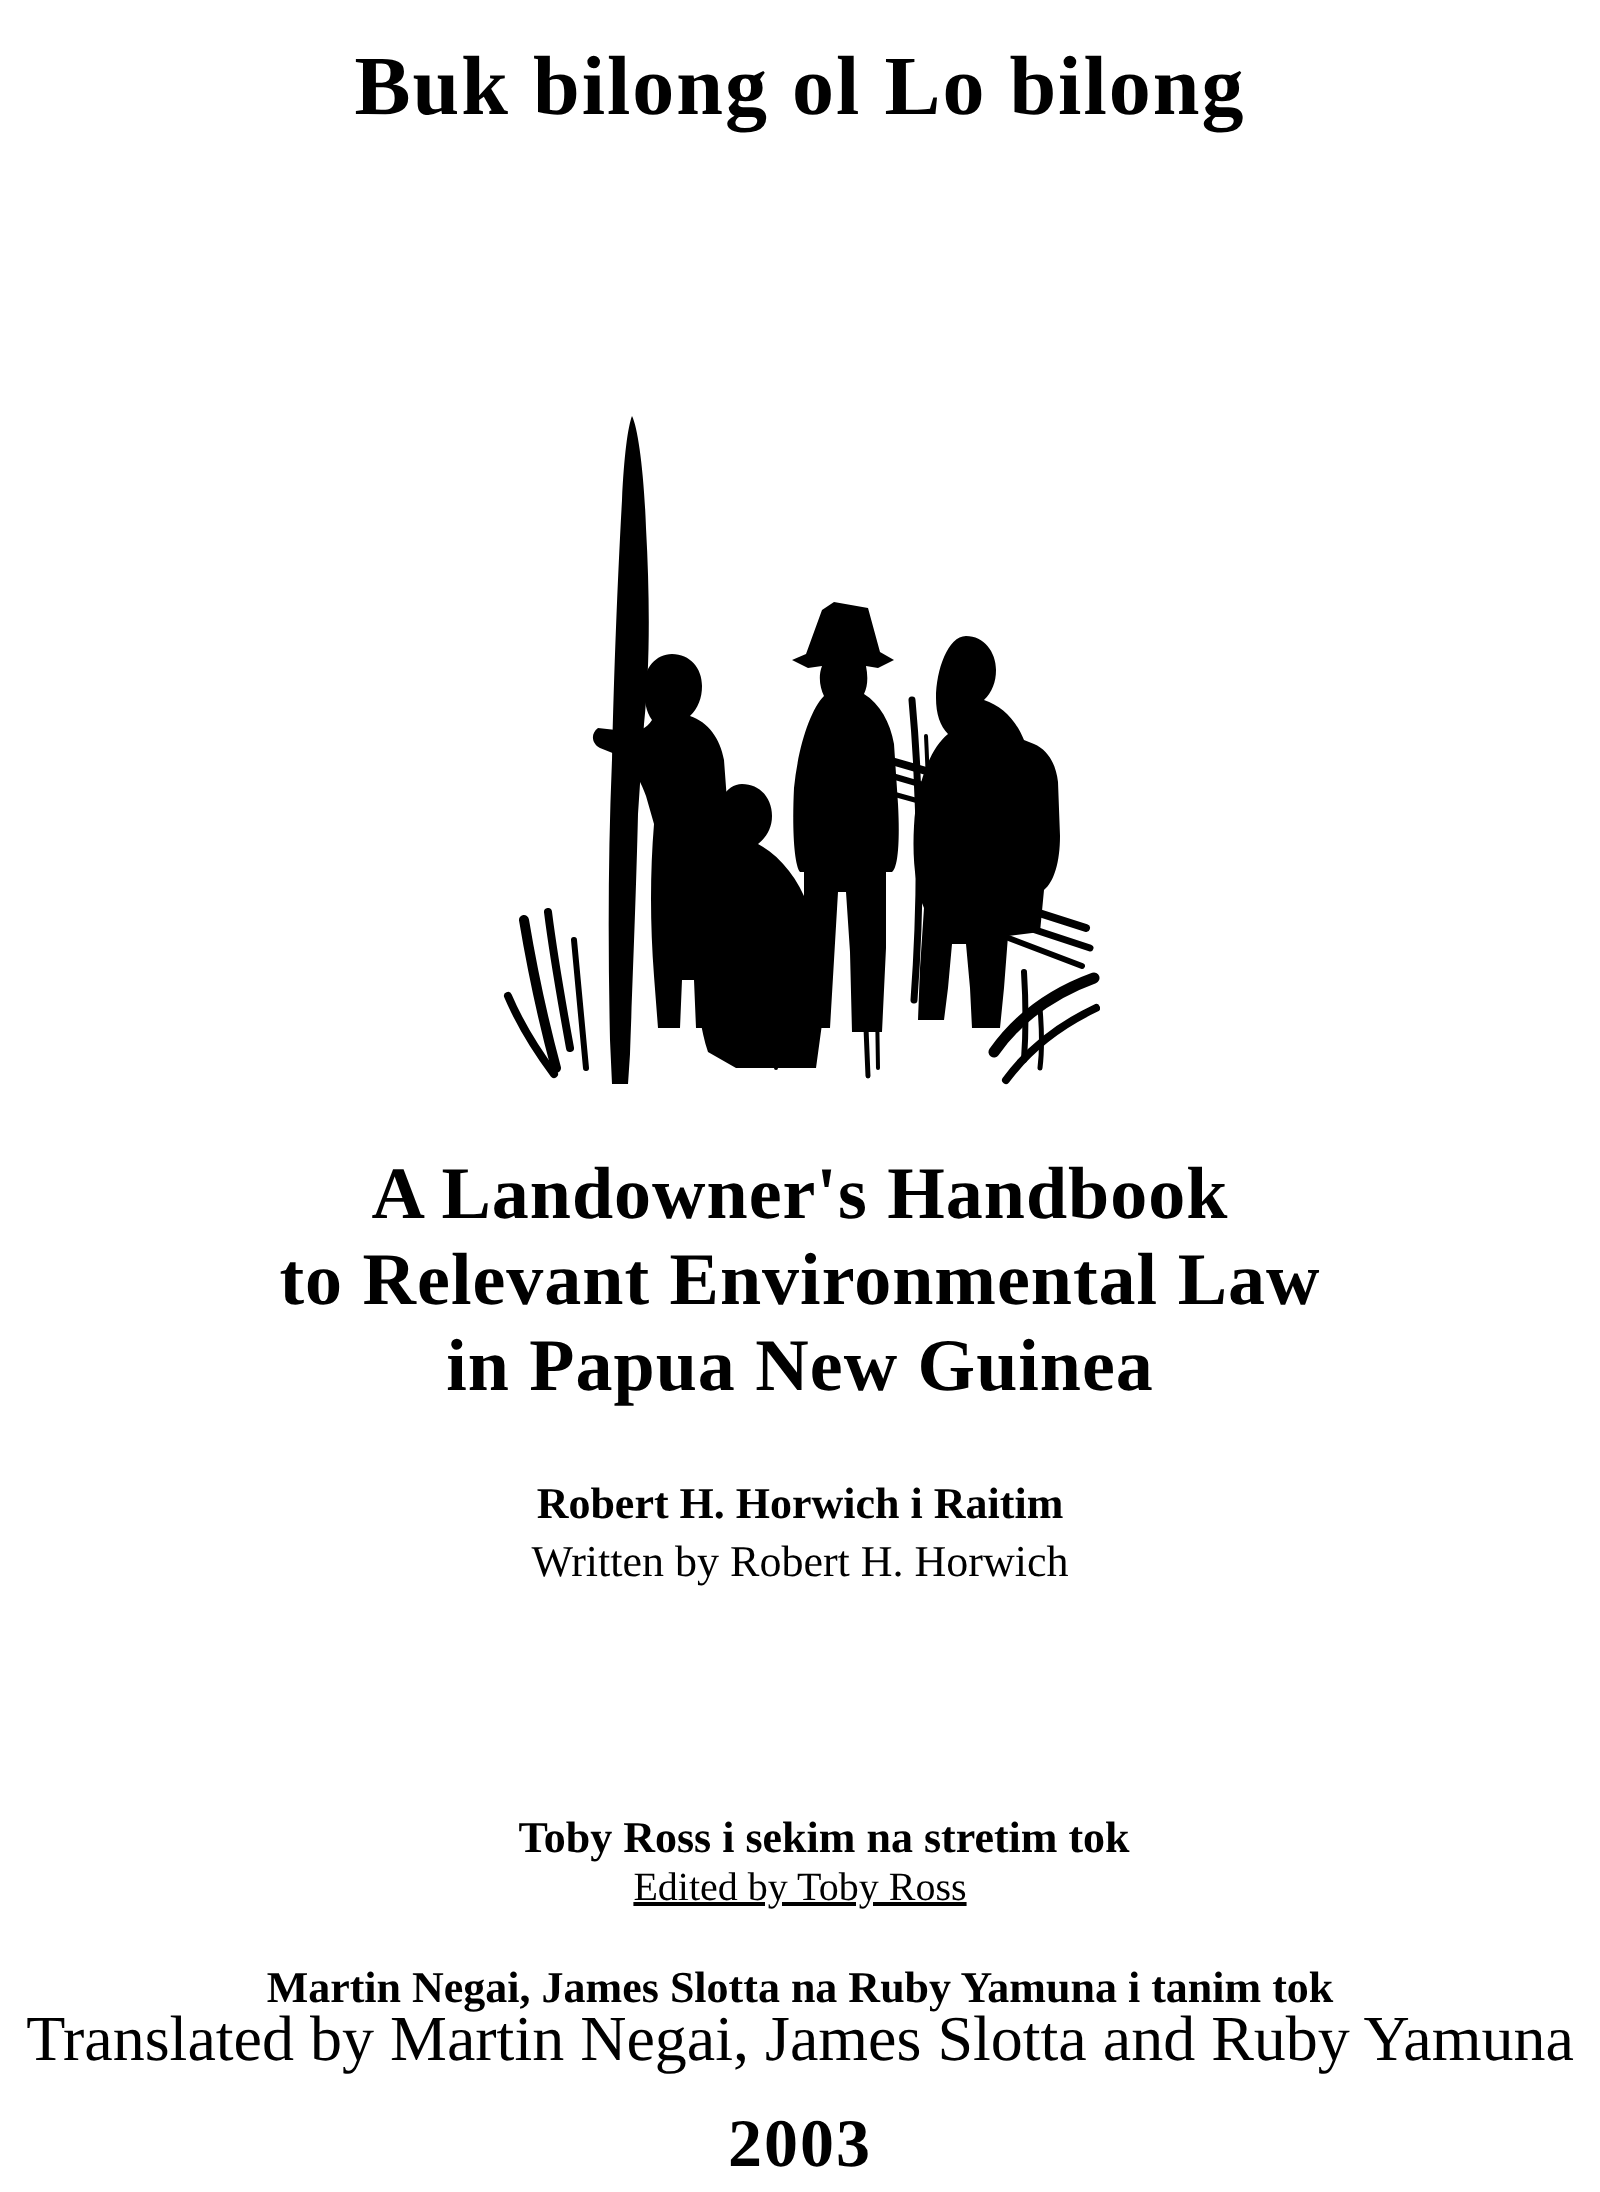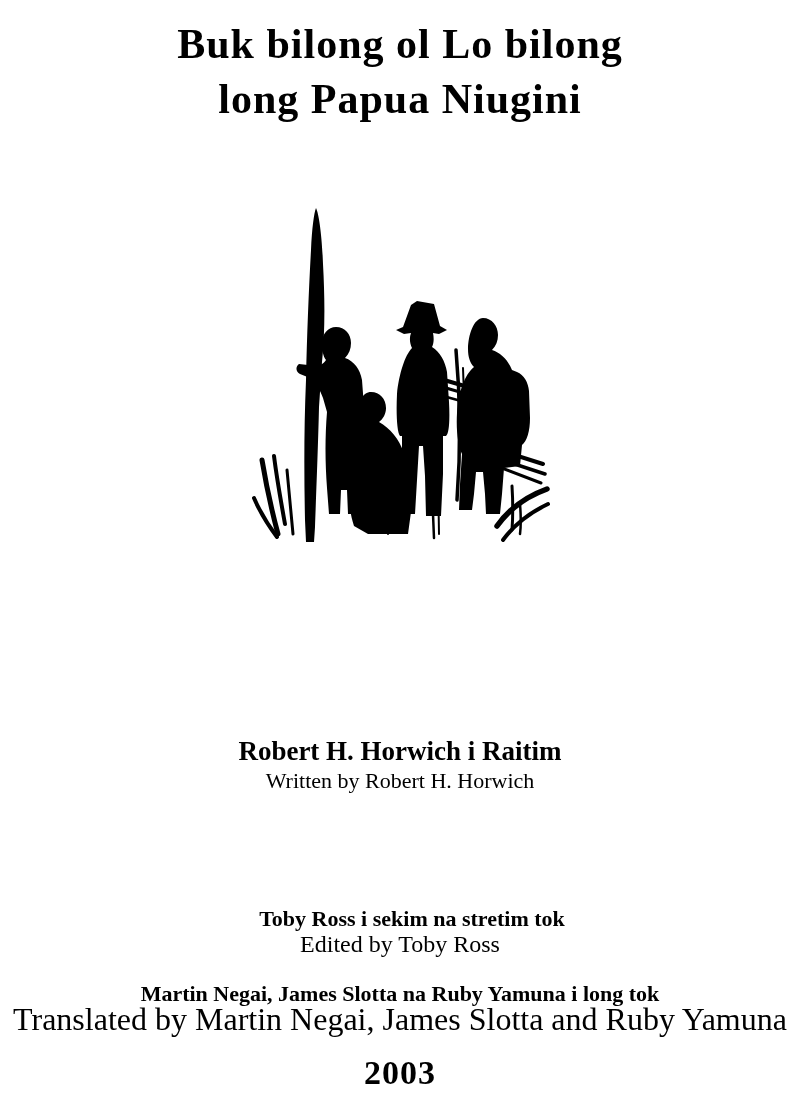--- a/index.html
+++ b/index.html
@@ -37,44 +37,43 @@
   }
   .title-en {
     top: 572px;
     font-weight: bold;
     font-size: 37px;
     line-height: 43px;
     letter-spacing: 0.5px;
   }
   .credit .tp { font-weight: bold; }
   #author-block { top: 733px; }
-  #author-block .tp { font-size: 27px; line-height: 29px; }
+  #author-block .tp { font-size: 22px; line-height: 29px; }
   #author-block .en { font-size: 22px; line-height: 29px; }
   #editor-block { top: 902px; }
   #editor-block .tp { font-size: 22px; line-height: 25px; padding-left: 24px; }
-  #editor-block .en { font-size: 24px; line-height: 26px; }
+  #editor-block .en { font-size: 20px; line-height: 26px; text-decoration: underline; }
   #translators-block { top: 977px; }
   #translators-block .tp { font-size: 22px; line-height: 25px; }
   #translators-block .en { font-size: 32px; line-height: 26px; }
   .year {
     top: 1051px;
     font-weight: bold;
     font-size: 34px;
     line-height: 36px;
     letter-spacing: 1px;
   }
 </style>
 </head>
 <body>
 
 <div class="page">
 
   <header class="centered-block title-tok">
     <div>Buk bilong ol Lo bilong</div>
-    <div>long Papua Niugini</div>
   </header>
 
   <figure class="illustration">
     <svg viewBox="0 0 300 342" width="300" height="342" role="img" aria-hidden="true">
       <g fill="#000000" stroke="none">
         <path d="M66,6 C69,12 72,34 73,62 C75,98 75,132 72,160 L69,205 C68,248 66,295 65,325 L64,340 L56,340 L55,318 C54,272 54,225 56,178 C57,132 59,84 61,48 C62,26 64,11 66,6 Z"></path>
         <path d="M86,125 C95,125 101,132 101,141 C101,147 99,152 95,156 C104,159 110,167 112,178 L114,205 C115,232 114,260 111,285 L109,312 L98,312 L97,288 L91,288 L90,312 L79,312 L77,286 C75,260 75,234 77,210 L73,196 C70,188 66,180 60,176 L50,172 C46,170 45,165 49,162 L58,163 C66,165 72,164 76,158 C73,154 72,148 72,141 C72,132 78,125 86,125 Z"></path>
         <path d="M121,190 C130,190 136,197 136,206 C136,212 133,217 129,220 C140,226 149,237 154,251 L159,270 C162,285 163,299 161,310 L158,332 L118,332 L104,324 C100,312 98,297 99,280 C100,260 105,242 113,230 C109,226 107,220 107,214 C107,200 113,190 121,190 Z"></path>
         <path d="M167,99 L184,102 L190,124 L197,128 L189,132 L183,131 C184,136 184,141 182,145 C190,150 195,159 197,170 L199,200 C200,219 199,232 196,234 L193,234 L193,272 L191,314 L176,314 L175,274 L173,244 L169,244 L167,278 L165,312 L152,312 L152,270 L152,234 L150,234 C147,230 146,212 147,192 C149,172 155,153 162,146 C160,142 159,136 161,131 L154,132 L146,128 L153,125 L161,103 Z"></path>
         <path d="M233,116 C242,116 248,124 248,133 C248,139 246,144 242,148 C251,151 258,158 262,168 L267,170 C274,173 278,180 279,189 L280,216 C280,229 277,239 272,243 L270,264 L254,266 L252,292 L250,312 L236,312 L235,292 L233,270 L226,270 L224,292 L222,308 L209,308 L210,282 L212,252 C208,243 206,229 207,211 C208,191 215,172 224,165 C220,161 218,155 218,147 C218,133 224,116 233,116 Z"></path>
@@ -97,31 +96,36 @@
         <path d="M4,296 C10,310 18,323 27,335" stroke-width="4"></path>
         <path d="M37,268 C39,290 41,312 43,332" stroke-width="3"></path>
         <path d="M247,324 C259,307 275,295 297,287" stroke-width="5.5"></path>
         <path d="M253,338 C264,323 279,311 298,302" stroke-width="4"></path>
         <path d="M262,284 C263,300 263,314 262,328" stroke-width="3"></path>
         <path d="M270,302 C271,314 271,324 270,332" stroke-width="2.5"></path>
       </g>
     </svg>
   </figure>
 
+  <section class="centered-block title-en">
+    <div>A Landowner's Handbook</div>
+    <div>to Relevant Environmental Law</div>
+    <div>in Papua New Guinea</div>
+  </section>
 
   <section id="author-block" class="centered-block credit">
     <div class="tp">Robert H. Horwich i Raitim</div>
     <div class="en">Written by Robert H. Horwich</div>
   </section>
 
   <section id="editor-block" class="centered-block credit">
     <div class="tp">Toby Ross i sekim na stretim tok</div>
     <div class="en">Edited by Toby Ross</div>
   </section>
 
   <section id="translators-block" class="centered-block credit">
-    <div class="tp">Martin Negai, James Slotta na Ruby Yamuna i long tok</div>
+    <div class="tp">Martin Negai, James Slotta na Ruby Yamuna i tanim tok</div>
     <div class="en">Translated by Martin Negai, James Slotta and Ruby Yamuna</div>
   </section>
 
   <footer class="centered-block year">2003</footer>
 
 </div>
 
 </body></html>

